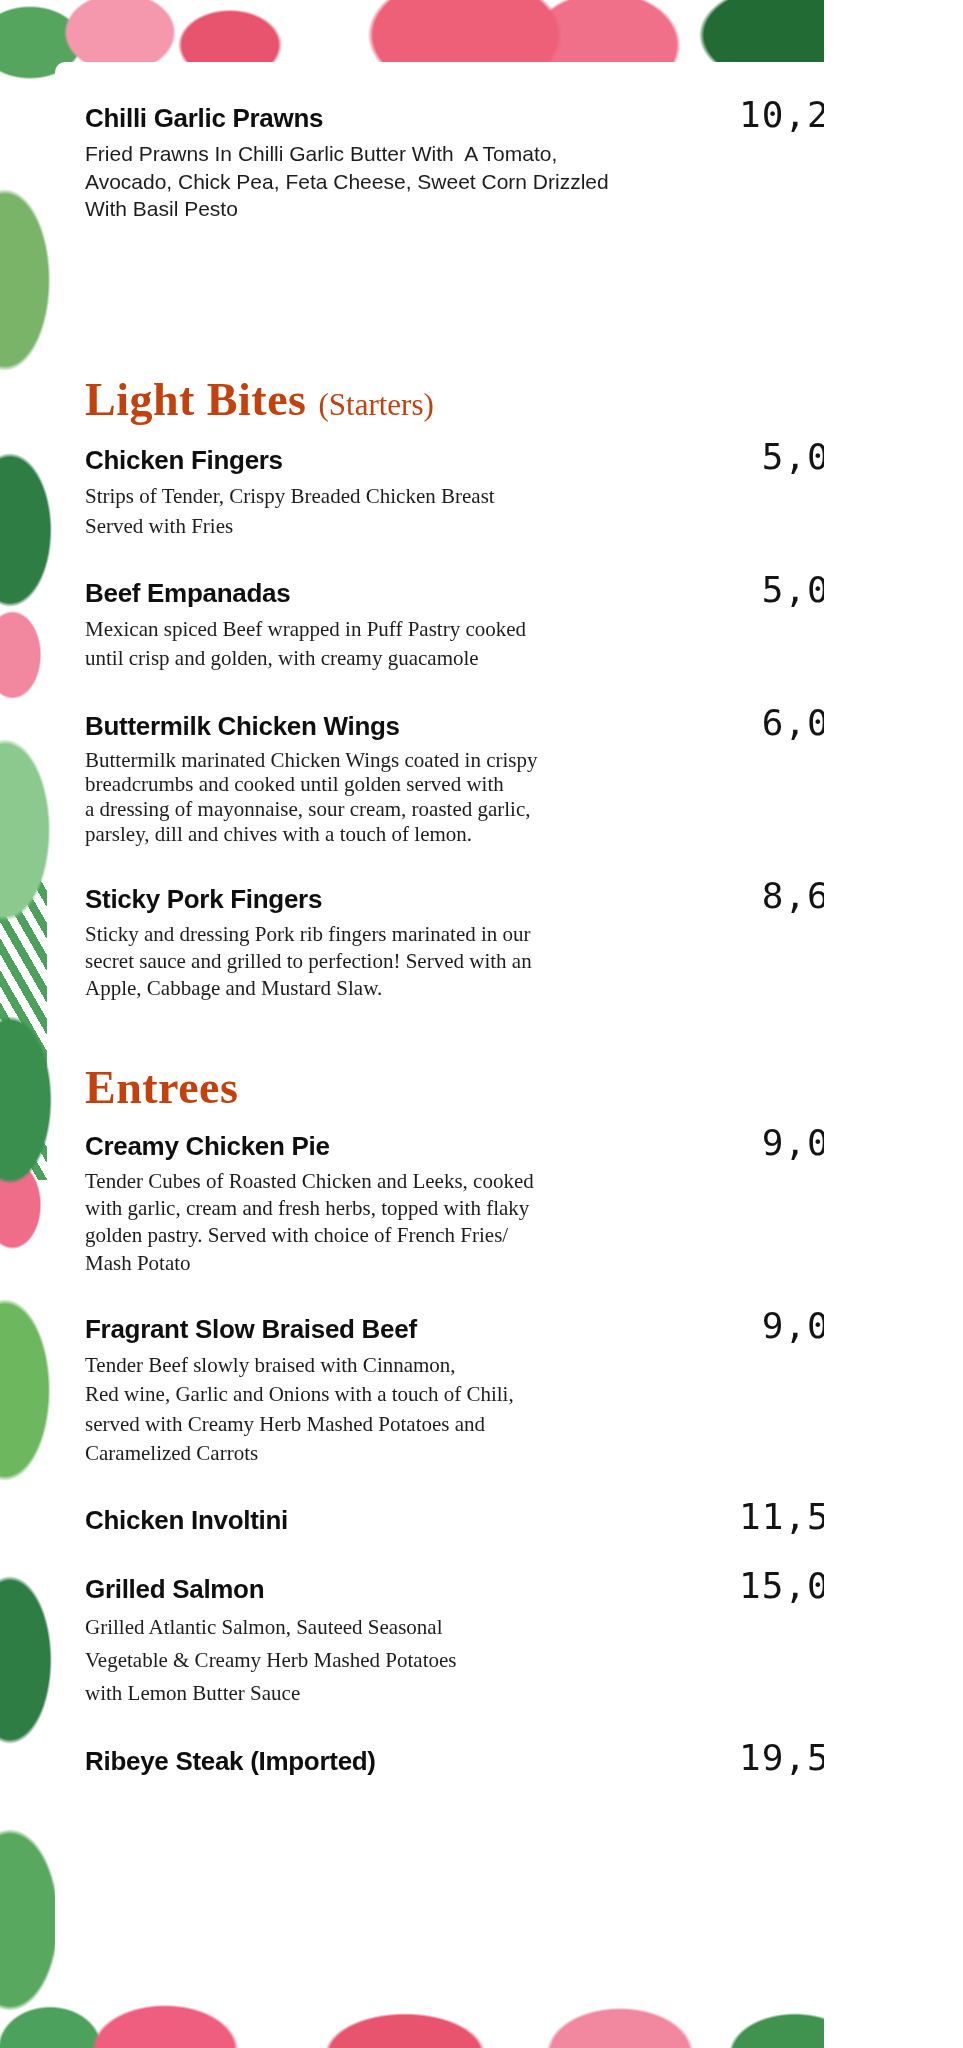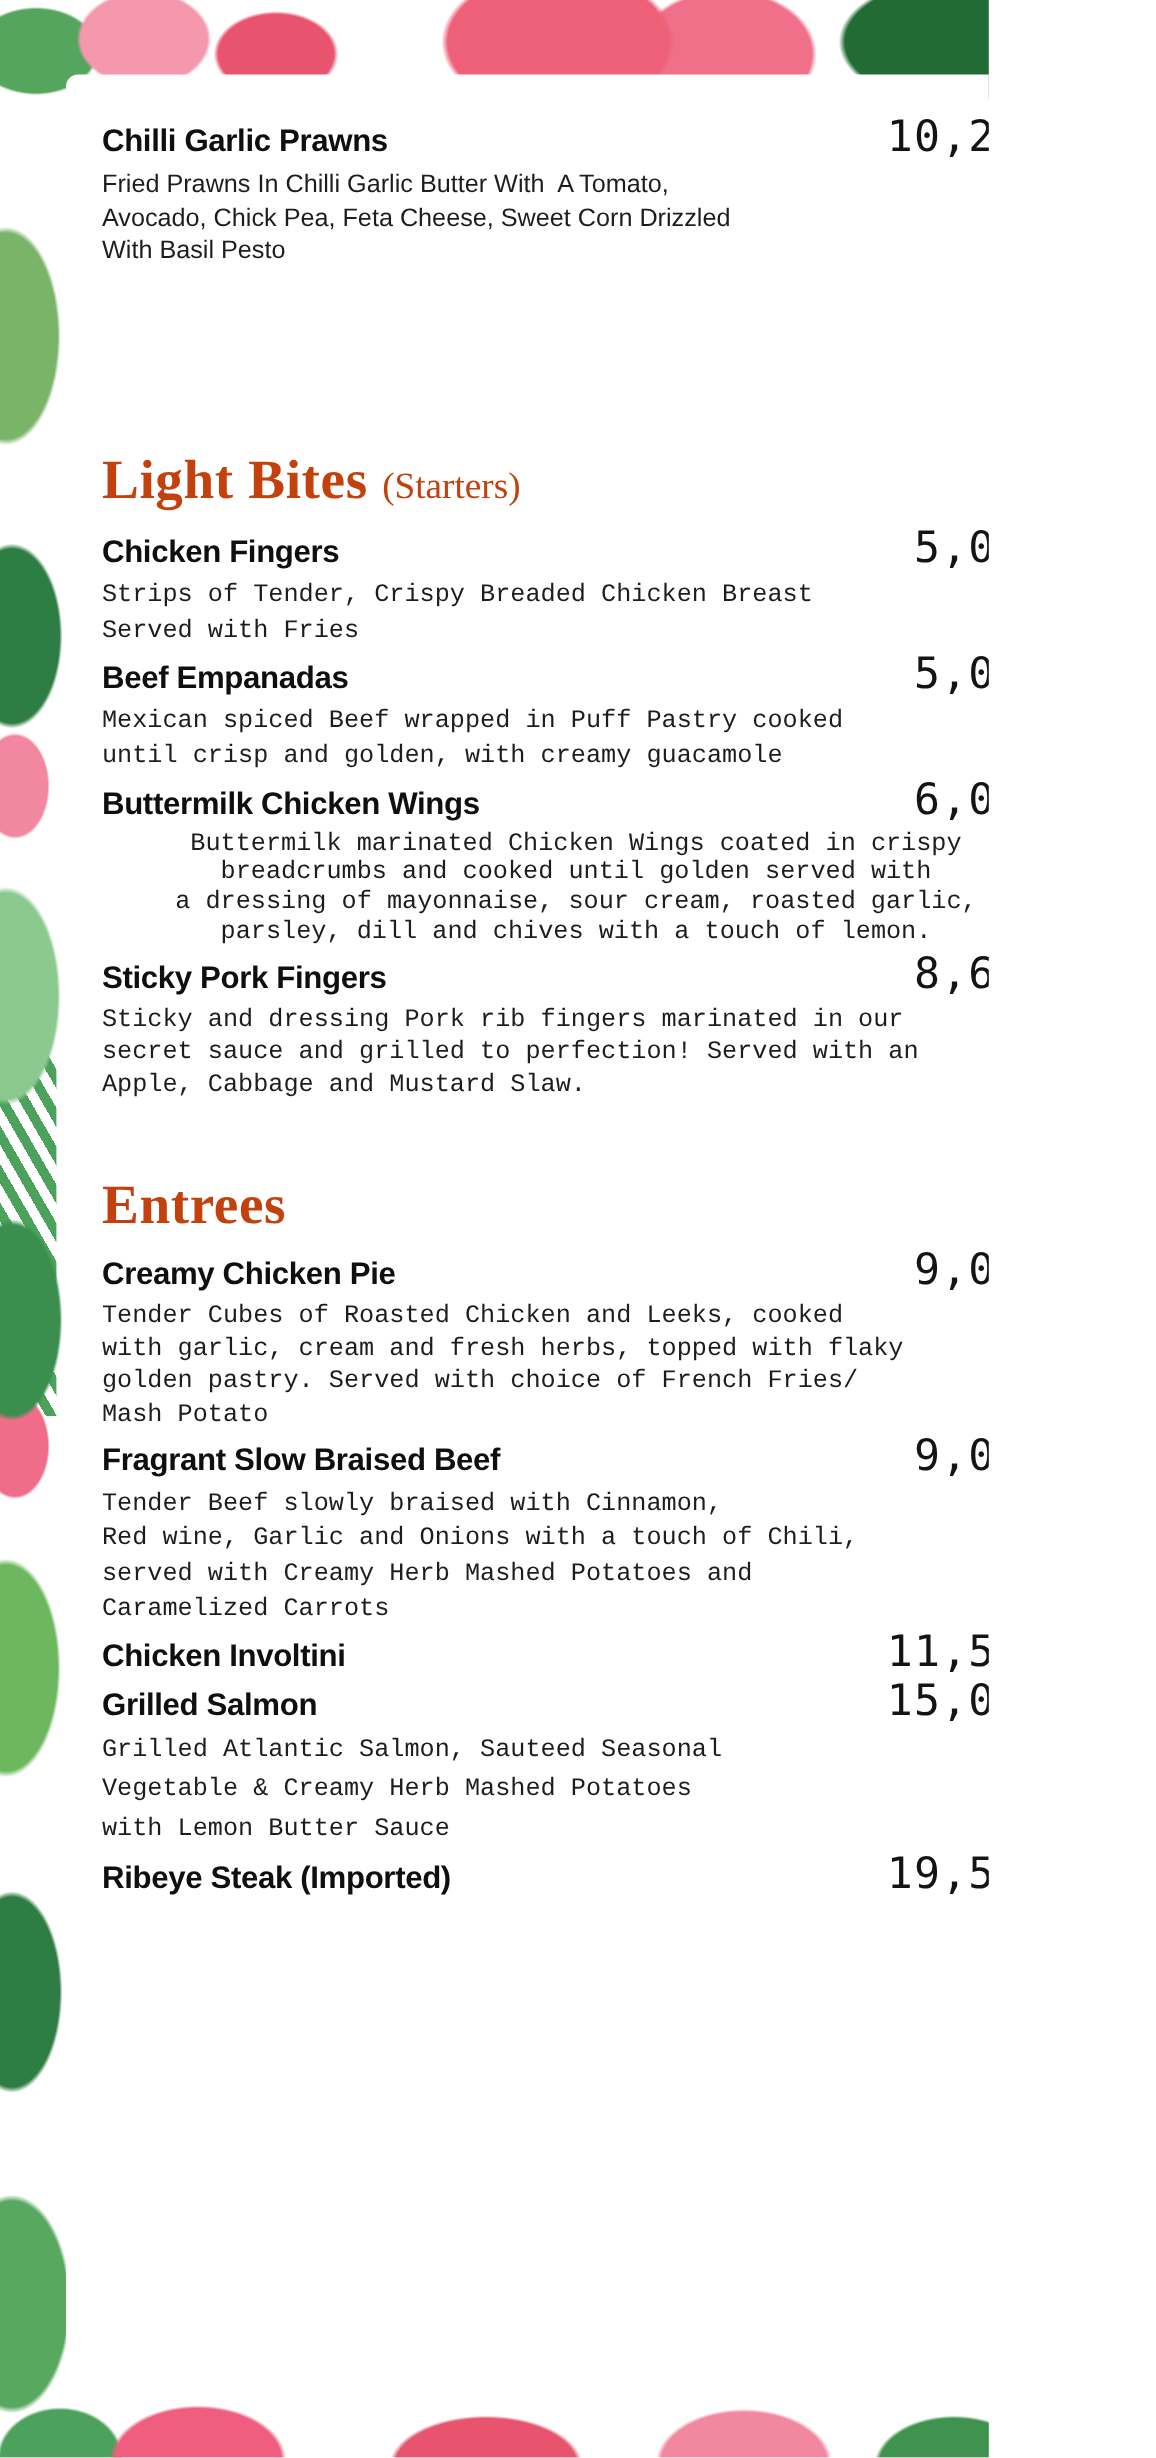--- a/index.html
+++ b/index.html
@@ -83,21 +83,21 @@
     letter-spacing:0.5px;
   }
   .section-title .sub{
     font-weight:400;
     font-size:31px;
     letter-spacing:0;
   }
   .sec-lightbites{margin-top:150px;}
   .sec-entrees{margin-top:58px;}
   .sec-entrees .section-title{margin-bottom:4px;}
-  .item{}
+  .item{margin-top:28px;}
   .item:first-child{margin-top:0;}
   .section > .item:first-of-type{margin-top:8px;}
   .row{
     display:flex;
     justify-content:space-between;
     align-items:baseline;
   }
   .name{
     font-family:"Liberation Sans",sans-serif;
     font-weight:700;
@@ -108,29 +108,29 @@
   }
   .price{
     font-family:"DejaVu Sans Mono",monospace;
     font-weight:400;
     font-size:36px;
     color:#141414;
     letter-spacing:1px;
     white-space:nowrap;
   }
   .desc{
-    font-family:Liberation Mono, monospace;
+    font-family:Liberation Serif, serif;
     font-size:21px;
     color:#1d1d1d;
     margin:5px 0 0 0;
     white-space:pre-wrap;
     line-height:1.4;
   }
   .desc.grotesque{font-family:"Liberation Sans",sans-serif;line-height:1.32;}
-  .desc.lh-tight{line-height:1.18;text-align:center;}
+  .desc.lh-tight{line-height:1.18;}
   .desc.lh-med{line-height:1.3;}
   .desc.lh-loose{line-height:1.55;}
   .desc.lh-xloose{line-height:1.72;}
 </style>
 </head>
 <body>
 
 <div class="page">
   <div class="card">
 

